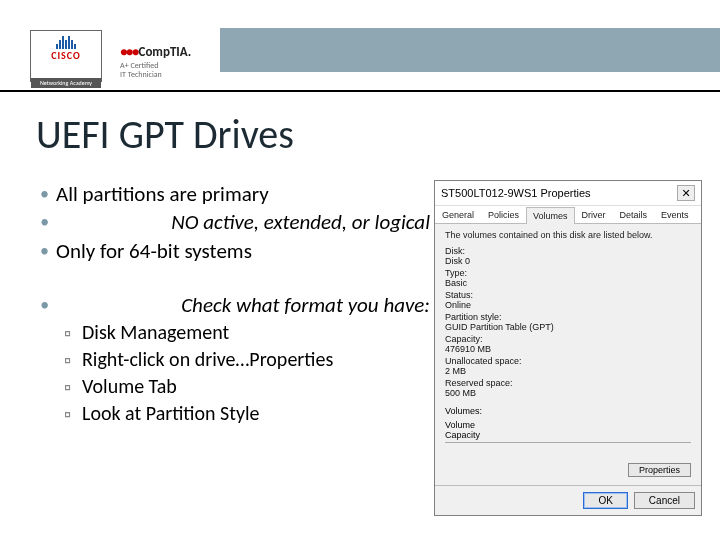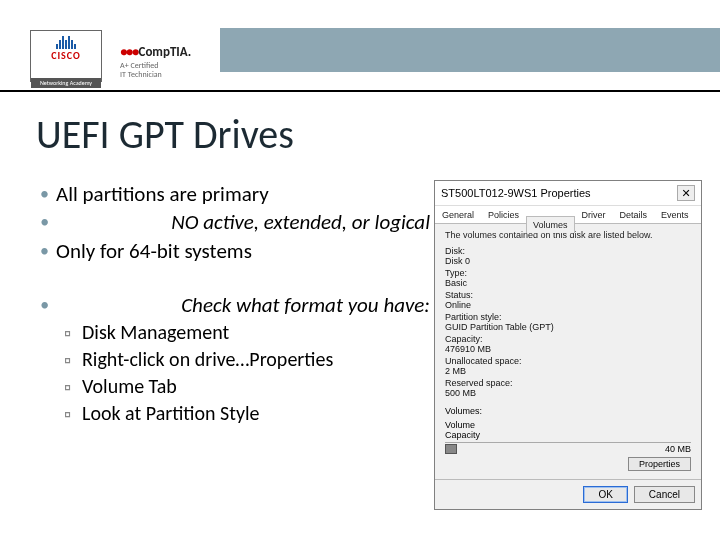--- a/index.html
+++ b/index.html
@@ -38,32 +38,32 @@
   .content .l2::before { content: "▫"; position: absolute; left: 24px; color: #888; top: 1px; }
   .italic { font-style: italic; text-align: right; }
   .gap { height: 26px; }
 
   .dialog { position: absolute; right: 18px; top: 180px; width: 268px; border: 1px solid #808080; background: #f0f0f0; font-family: Tahoma, sans-serif; font-size: 10px; color: #000; }
   .dlg-title { display:flex; justify-content:space-between; align-items:center; padding: 4px 6px; background:#fff; border-bottom:1px solid #ddd; }
   .dlg-title .t { font-size: 11px; }
   .dlg-title .x { width:18px; height:16px; border:1px solid #aaa; background:#eee; text-align:center; line-height:14px; font-size:11px; }
   .tabs { display:flex; background:#fff; border-bottom:1px solid #bbb; font-size:9px; }
   .tabs .tab { padding:3px 6px; border:1px solid transparent; border-bottom:none; color:#222; }
-  .tabs .tab.active { border-color:#bbb; background:#f0f0f0; position:relative; top:10px; }
+  .tabs .tab.active { border-color:#bbb; background:#f0f0f0; position:relative; top:1px; }
   .dlg-body { padding: 6px 10px 8px; background:#f0f0f0; }
   .desc { font-size:9px; color:#222; margin-bottom:6px; }
   .kv { display:flex; font-size:9px; margin:2px 0;flex-direction:column; }
   .kv .k { width: 100px; color:#111; }
   .kv .v { flex:1; color:#111; }
   .subhead { font-size:9px; margin:8px 0 2px; }
   .vol-head { display:flex; justify-content:space-between; font-size:9px; border-bottom:1px solid #aaa; padding:2px 0;flex-direction:column; }
   .vol-row { display:flex; justify-content:space-between; font-size:9px; padding:1px 0; align-items:center;}
   .vol-row .icn { width:12px; height:10px; background:#888; border:1px solid #555; margin-right:4px; display:inline-block;}
   .vol-row .l { display:flex; align-items:center; }
-  .props-btn { float:right; margin-top:2px; font-size:9px; padding:1px 10px; background:#e8e8e8; border:1px solid #888; }
+  .props-btn { float:right; margin-top:20px; font-size:9px; padding:1px 10px; background:#e8e8e8; border:1px solid #888; }
   .dlg-foot { clear:both; display:flex; justify-content:flex-end; gap:6px; padding:6px; border-top:1px solid #bbb; background:#f0f0f0; }
   .btn { font-size:10px; padding:2px 14px; background:#e8e8e8; border:1px solid #888; }
   .btn.primary { border:1px solid #2a6bd4; box-shadow:0 0 0 1px #9ec0f0 inset; }
 </style>
 </head>
 <body>
 
 <div class="slide">
   <div class="topband"></div>
   <div class="topline"></div>
@@ -147,27 +147,20 @@
       <div class="kv">
           <div class="k">Reserved space:</div>
           <div class="v">500 MB</div>
         </div>
 
       <div class="subhead">Volumes:</div>
       <div class="vol-head">
         <span>Volume</span>
         <span>Capacity</span>
       </div>
-      <div class="vol-row">
-        <span class="l">
-            <span class="icn"></span>
-            <span></span>
-          </span>
-        <span>40 MB</span>
-      </div>
       <button class="props-btn">Properties</button>
       <div style="clear:both"></div>
     </div>
     <div class="dlg-foot">
       <button class="btn primary">OK</button>
       <button class="btn">Cancel</button>
     </div>
   </div>
 </div>
 

